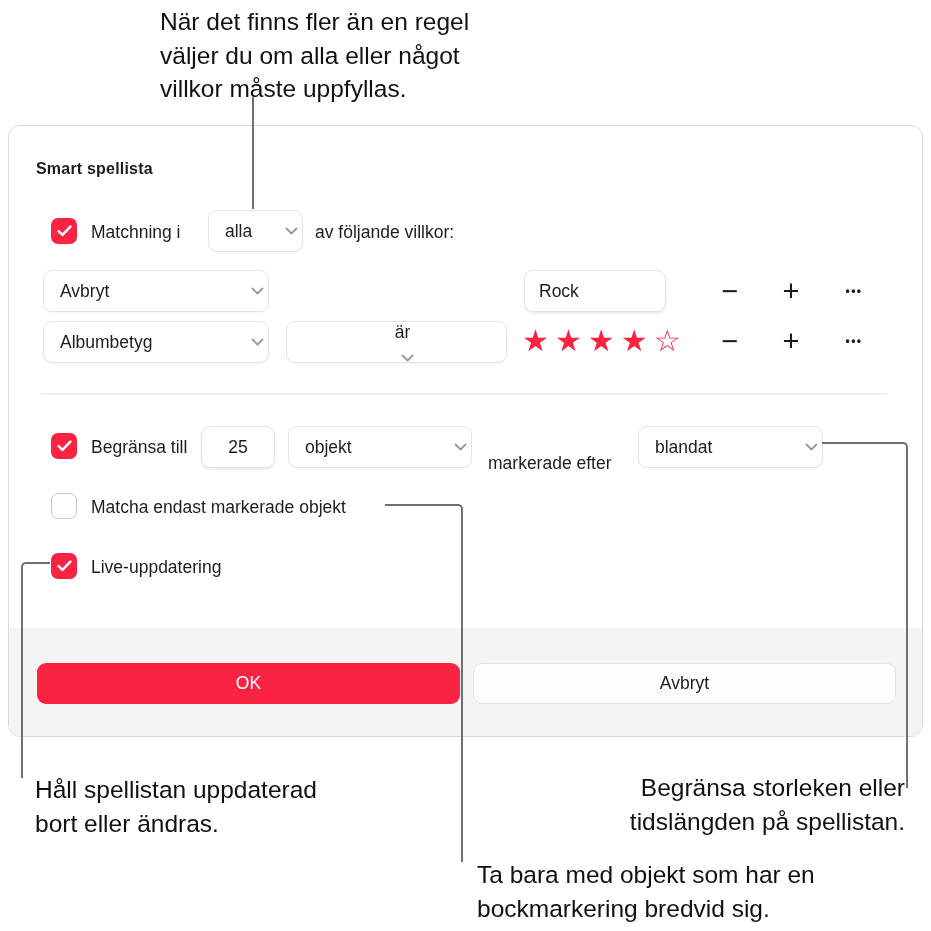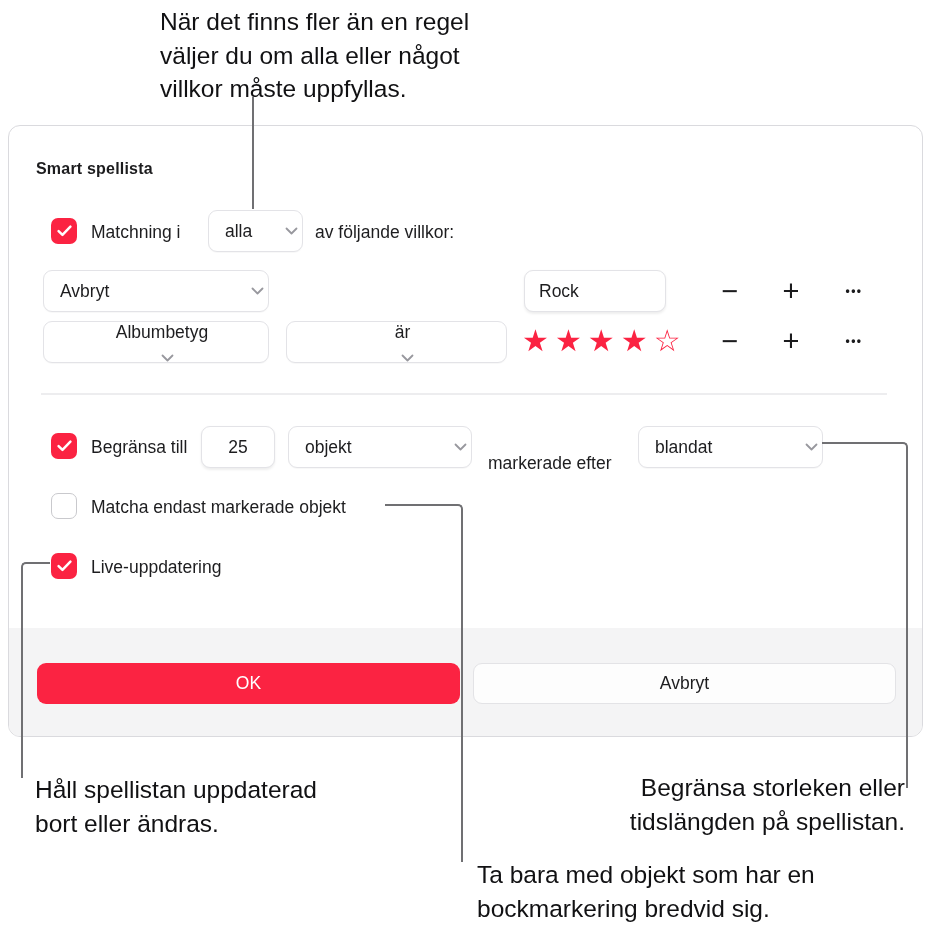--- a/index.html
+++ b/index.html
@@ -93,21 +93,21 @@
       <span>Avbryt</span>
       <svg class="chev" width="13" height="8" viewBox="0 0 13 8">
         <path d="M1.5 1.5l5 5 5-5" stroke="#98989e" stroke-width="1.8" fill="none" stroke-linecap="round" stroke-linejoin="round"></path>
         </svg>
     </div>
     <input class="tfield" style="left: 515px; top: 144px; width: 142px;" value="Rock">
     <div class="icon-btn" style="left:704px; top:148px;">−</div>
     <div class="icon-btn" style="left:765px; top:148px;">+</div>
     <div class="icon-btn dots" style="left:828px; top:148px;">•••</div>
 
-    <div class="dropdown" style="left:34px; top:195px; width:226px;flex-direction:column;">
+    <div class="dropdown" style="left:34px; top:195px; width:226px;">
       <span>Albumbetyg</span>
       <svg class="chev" width="13" height="8" viewBox="0 0 13 8">
         <path d="M1.5 1.5l5 5 5-5" stroke="#98989e" stroke-width="1.8" fill="none" stroke-linecap="round" stroke-linejoin="round"></path>
         </svg>
     </div>
     <div class="dropdown" style="left:277px; top:195px; width:221px;flex-direction:column;">
       <span>är</span>
       <svg class="chev" width="13" height="8" viewBox="0 0 13 8">
         <path d="M1.5 1.5l5 5 5-5" stroke="#98989e" stroke-width="1.8" fill="none" stroke-linecap="round" stroke-linejoin="round"></path>
         </svg>

